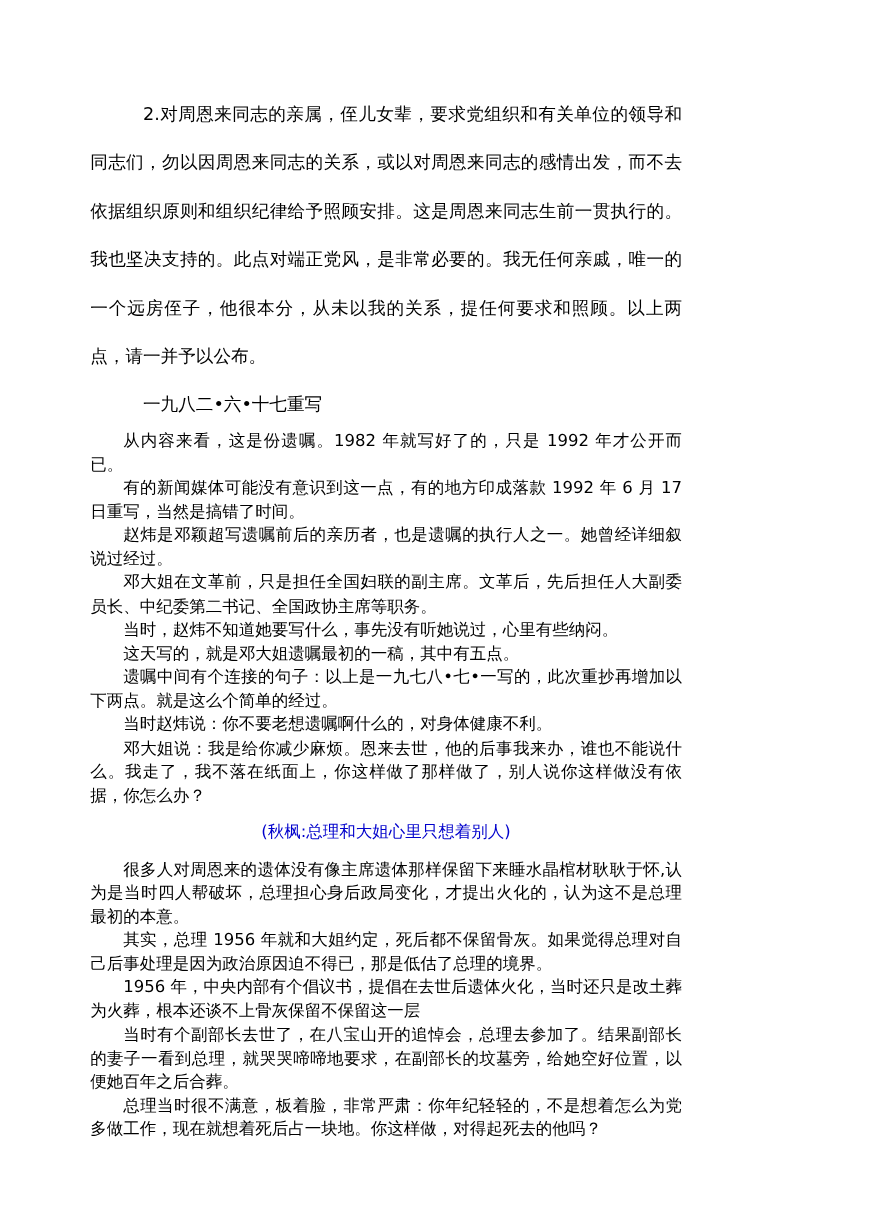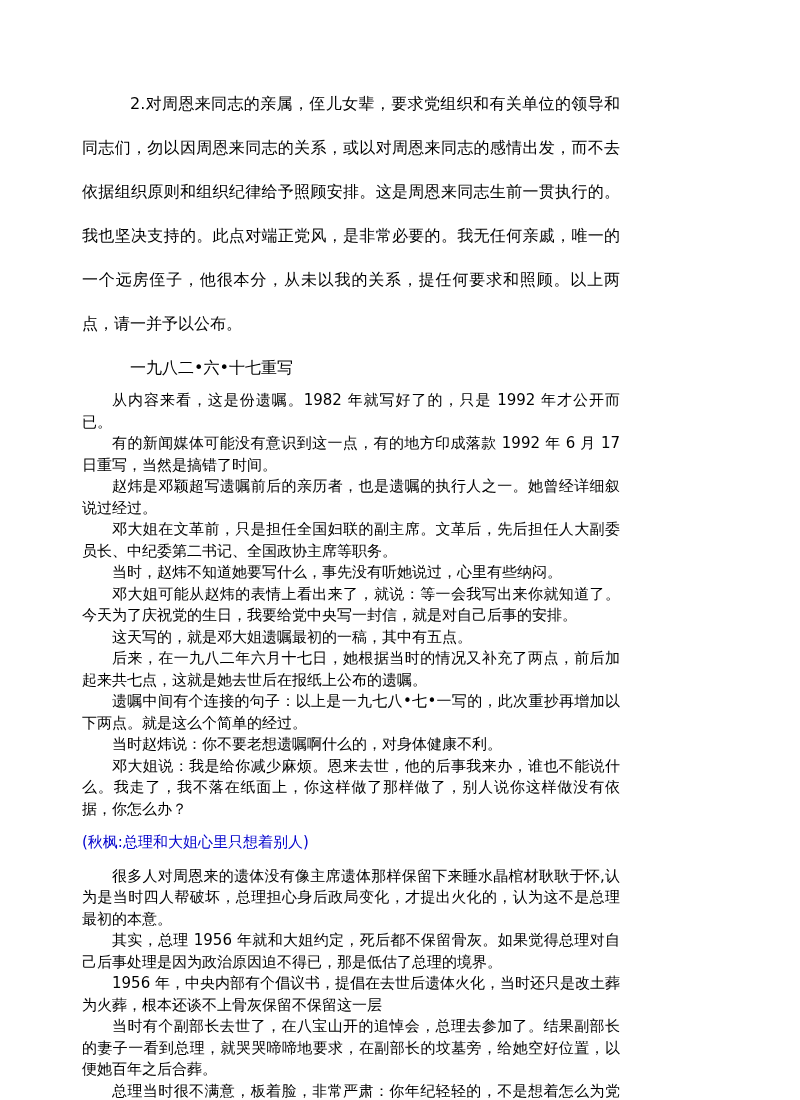--- a/index.html
+++ b/index.html
@@ -40,38 +40,37 @@
     line-height: 21.5px;
     text-indent: 2em;
     text-align: justify;
   }
   .note-line {
     margin: 12px 0;
     font-size: 15px;
     line-height: 21.5px;
     text-indent: 0;
     color: #0000cc;
+    text-align: center;
   }
 </style>
 </head>
 <body>
 
 <div class="page">
 
   <p class="letter-body">2.对周恩来同志的亲属，侄儿女辈，要求党组织和有关单位的领导和同志们，勿以因周恩来同志的关系，或以对周恩来同志的感情出发，而不去依据组织原则和组织纪律给予照顾安排。这是周恩来同志生前一贯执行的。我也坚决支持的。此点对端正党风，是非常必要的。我无任何亲戚，唯一的一个远房侄子，他很本分，从未以我的关系，提任何要求和照顾。以上两点，请一并予以公布。</p>
   <p class="letter-line">一九八二•六•十七重写</p>
 
   <p class="dense">从内容来看，这是份遗嘱。1982 年就写好了的，只是 1992 年才公开而已。</p>
   <p class="dense">有的新闻媒体可能没有意识到这一点，有的地方印成落款 1992 年 6 月 17 日重写，当然是搞错了时间。</p>
   <p class="dense">赵炜是邓颖超写遗嘱前后的亲历者，也是遗嘱的执行人之一。她曾经详细叙说过经过。</p>
   <p class="dense">邓大姐在文革前，只是担任全国妇联的副主席。文革后，先后担任人大副委员长、中纪委第二书记、全国政协主席等职务。</p>
   <p class="dense">当时，赵炜不知道她要写什么，事先没有听她说过，心里有些纳闷。</p>
-  <p class="dense">邓大姐可能从赵炜的表情上看出来了，就说：等一会我写出来你就知道了。今天为了庆祝党的生日，我要给党中央写一封信，就是对自己后事的安排。</p>
   <p class="dense">这天写的，就是邓大姐遗嘱最初的一稿，其中有五点。</p>
-  <p class="dense">后来，在一九八二年六月十七日，她根据当时的情况又补充了两点，前后加起来共七点，这就是她去世后在报纸上公布的遗嘱。</p>
   <p class="dense">遗嘱中间有个连接的句子：以上是一九七八•七•一写的，此次重抄再增加以下两点。就是这么个简单的经过。</p>
   <p class="dense">当时赵炜说：你不要老想遗嘱啊什么的，对身体健康不利。</p>
   <p class="dense">邓大姐说：我是给你减少麻烦。恩来去世，他的后事我来办，谁也不能说什么。我走了，我不落在纸面上，你这样做了那样做了，别人说你这样做没有依据，你怎么办？</p>
 
   <p class="note-line">(秋枫:总理和大姐心里只想着别人)</p>
 
   <p class="dense">很多人对周恩来的遗体没有像主席遗体那样保留下来睡水晶棺材耿耿于怀,认为是当时四人帮破坏，总理担心身后政局变化，才提出火化的，认为这不是总理最初的本意。</p>
   <p class="dense">其实，总理 1956 年就和大姐约定，死后都不保留骨灰。如果觉得总理对自己后事处理是因为政治原因迫不得已，那是低估了总理的境界。</p>
   <p class="dense">1956 年，中央内部有个倡议书，提倡在去世后遗体火化，当时还只是改土葬为火葬，根本还谈不上骨灰保留不保留这一层</p>
   <p class="dense">当时有个副部长去世了，在八宝山开的追悼会，总理去参加了。结果副部长的妻子一看到总理，就哭哭啼啼地要求，在副部长的坟墓旁，给她空好位置，以便她百年之后合葬。</p>

